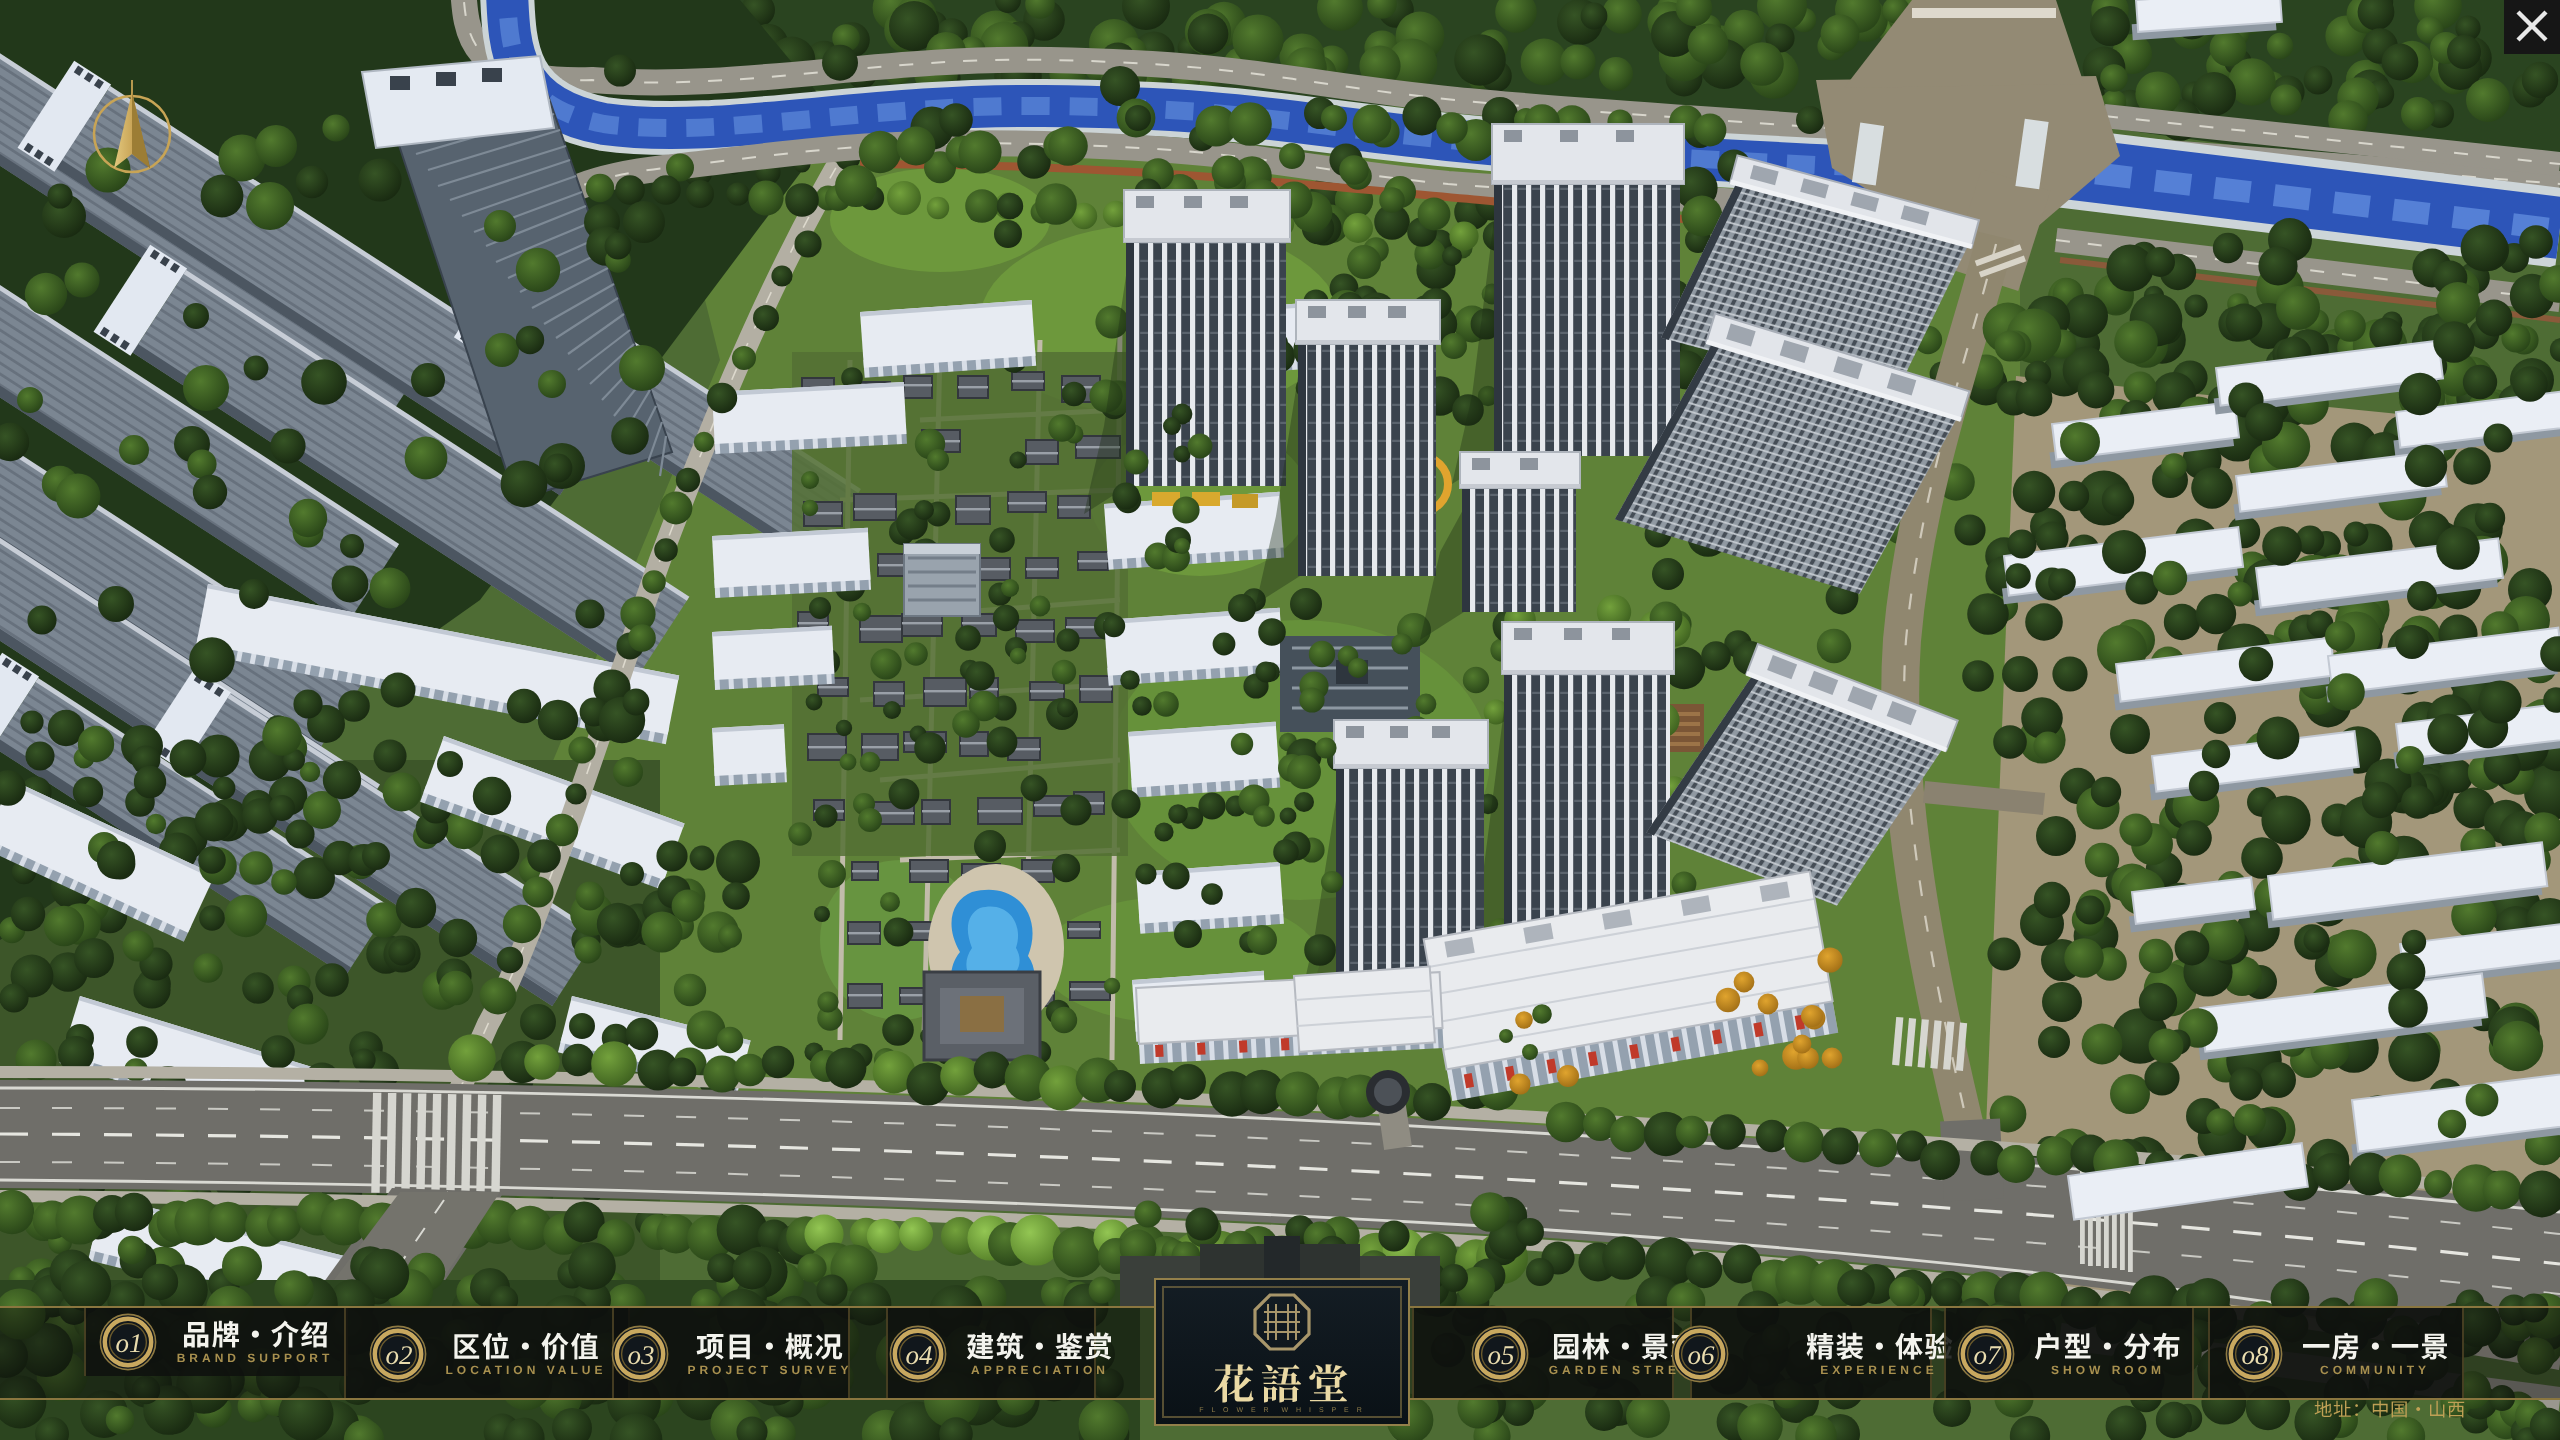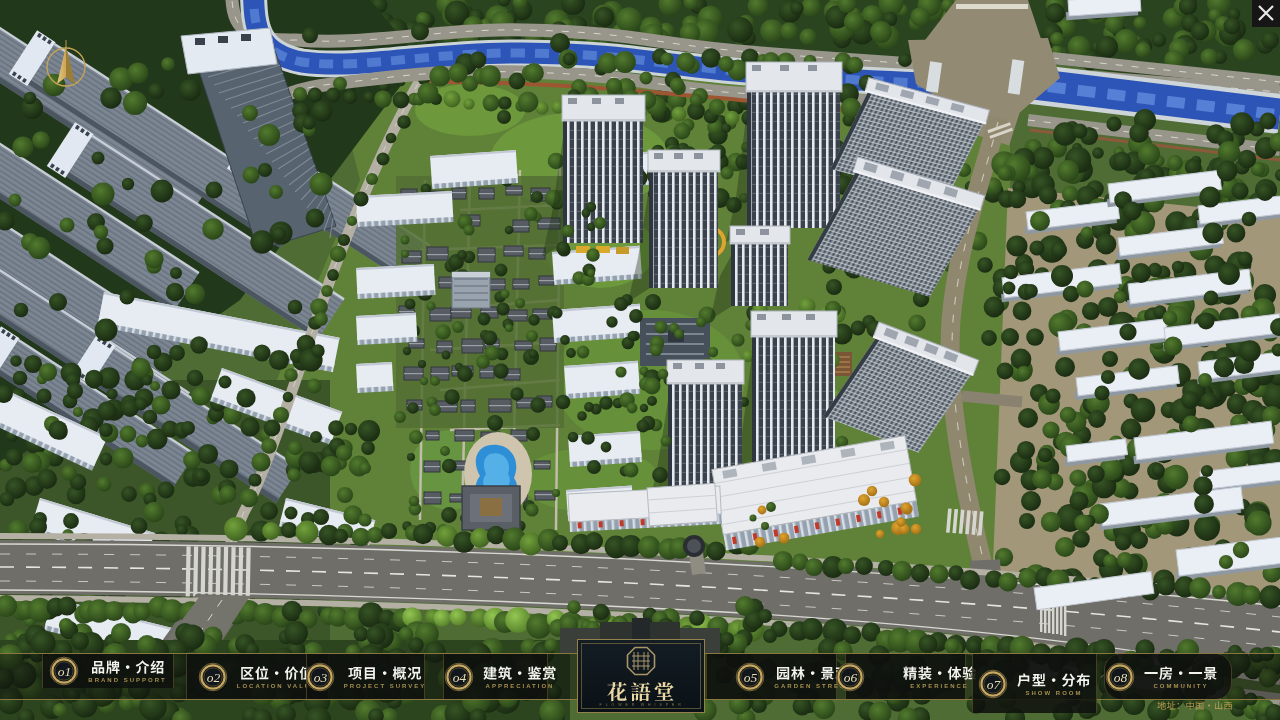--- a/index.html
+++ b/index.html
@@ -2741,21 +2741,21 @@
         <text x="15.5" y="20" text-anchor="middle" font-family="Liberation Serif,serif" font-style="italic" font-size="13.5" fill="#e9dcae">o1</text>
       </svg>
       <div style="margin-left:9px;text-align:center;">
         <div style="height:18px;"><svg width="74" height="19" viewBox="0 0 74 19">
             <path transform="translate(0,14.5)" d="M4.6 -9.9H9.6V-8H4.6ZM3 -11.5V-6.3H11.3V-11.5ZM1 -5.2V1.3H2.6V0.6H4.7V1.2H6.4V-5.2ZM2.6 -1.1V-3.5H4.7V-1.1ZM7.6 -5.2V1.3H9.3V0.6H11.5V1.2H13.2V-5.2ZM9.3 -1.1V-3.5H11.5V-1.1Z M21 -10.7V-5.1H23C22.6 -4.5 21.9 -4.1 20.9 -3.7C21.2 -3.5 21.5 -3.2 21.8 -3H20.6V-1.5H25V1.3H26.6V-1.5H28.5V-3H26.6V-4.8H25V-3H22.5C23.6 -3.5 24.3 -4.3 24.7 -5.1H28.1V-10.7H25L25.6 -11.8L23.7 -12.1C23.6 -11.7 23.5 -11.2 23.3 -10.7ZM22.5 -7.3H23.8C23.8 -7 23.8 -6.7 23.7 -6.3H22.5ZM25.3 -7.3H26.5V-6.3H25.2C25.2 -6.7 25.3 -7 25.3 -7.3ZM22.5 -9.5H23.8V-8.5H22.5ZM25.3 -9.5H26.5V-8.5H25.3ZM16 -11.7V-6.4C16 -4.4 15.9 -1.2 15.1 0.8C15.5 0.9 16.2 1.1 16.5 1.3C17.1 -0.2 17.3 -2.1 17.4 -3.8H18.7V1.3H20.2V-5.3H17.5L17.5 -6.4V-6.9H20.8V-8.3H19.9V-12.1H18.4V-8.3H17.5V-11.7Z M36.7 -7.2C35.7 -7.2 34.9 -6.4 34.9 -5.4C34.9 -4.4 35.7 -3.6 36.7 -3.6C37.7 -3.6 38.5 -4.4 38.5 -5.4C38.5 -6.4 37.7 -7.2 36.7 -7.2Z M53.4 -6.2V1.3H55.2V-6.2ZM48 -6.2V-4.6C48 -3.1 47.8 -1.3 45.3 0C45.7 0.3 46.4 0.9 46.7 1.3C49.5 -0.3 49.8 -2.7 49.8 -4.6V-6.2ZM51.4 -12.3C50.1 -10.2 47.4 -8.2 44.6 -7.4C45 -6.9 45.4 -6.2 45.7 -5.8C47.8 -6.6 49.9 -8 51.5 -9.7C52.9 -8 55 -6.6 57.2 -5.9C57.5 -6.4 58 -7.2 58.4 -7.6C56 -8.1 53.8 -9.4 52.5 -10.9L52.8 -11.3Z M59.6 -1 59.9 0.6C61.4 0.3 63.2 -0.2 64.9 -0.6L64.8 -2C62.9 -1.6 60.9 -1.2 59.6 -1ZM60 -5.9C60.3 -6 60.6 -6.1 62.1 -6.2C61.6 -5.5 61.1 -5 60.8 -4.7C60.4 -4.2 60 -3.9 59.7 -3.8C59.8 -3.4 60.1 -2.7 60.2 -2.4C60.5 -2.6 61.2 -2.8 65 -3.5C65 -3.9 65 -4.5 65.1 -4.9L62.5 -4.5C63.5 -5.6 64.5 -6.9 65.3 -8.2L64 -9.1C63.7 -8.6 63.4 -8.1 63.1 -7.7L61.6 -7.5C62.5 -8.7 63.3 -10 63.9 -11.3L62.4 -12.1C61.8 -10.4 60.7 -8.7 60.4 -8.2C60.1 -7.8 59.8 -7.5 59.5 -7.4C59.7 -7 59.9 -6.2 60 -5.9ZM65.7 -4.7V1.3H67.3V0.7H70.6V1.2H72.3V-4.7ZM67.3 -0.9V-3.2H70.6V-0.9ZM65.3 -11.4V-9.8H67.1C66.9 -8.3 66.4 -7.1 64.6 -6.3C64.9 -6 65.4 -5.4 65.6 -5C67.8 -6 68.5 -7.7 68.8 -9.8H70.9C70.8 -8 70.7 -7.2 70.5 -7C70.4 -6.9 70.3 -6.9 70 -6.9C69.8 -6.9 69.3 -6.9 68.8 -6.9C69 -6.5 69.2 -5.8 69.2 -5.4C69.9 -5.3 70.5 -5.3 70.9 -5.4C71.3 -5.5 71.6 -5.6 71.9 -5.9C72.3 -6.4 72.4 -7.7 72.5 -10.7C72.6 -11 72.6 -11.4 72.6 -11.4Z" fill="#f3f3ed"></path>
           </svg></div>
         <div style="font-size:6px;color:#a8904f;letter-spacing:2px;line-height:7px;margin-top:1px;white-space:nowrap;font-weight:bold;">BRAND SUPPORT</div>
       </div>
     </div>
 
-<div style="position:absolute;left:186px;top:654px;width:143px;height:45px;background:rgba(14,16,14,0.86);border-left:1px solid rgba(170,140,70,0.35);border-right:1px solid rgba(170,140,70,0.35);display:flex;align-items:center;justify-content:center;box-sizing:border-box;">
+<div style="position:absolute;left:172px;top:654px;width:143px;height:45px;background:rgba(14,16,14,0.86);border-left:1px solid rgba(170,140,70,0.35);border-right:1px solid rgba(170,140,70,0.35);display:flex;align-items:center;justify-content:center;box-sizing:border-box;">
       <svg width="30" height="30" viewBox="0 0 30 30" style="flex:0 0 auto;">
         <circle cx="15" cy="15" r="13.8" fill="#11171c" stroke="#8f7a42" stroke-width="0.8"></circle>
         <circle cx="15" cy="15" r="11.6" fill="none" stroke="#c8a85f" stroke-width="2.2"></circle>
         <circle cx="15" cy="15" r="9.2" fill="none" stroke="#6b5a2c" stroke-width="0.7"></circle>
         <text x="15.5" y="20" text-anchor="middle" font-family="Liberation Serif,serif" font-style="italic" font-size="13.5" fill="#e9dcae">o2</text>
       </svg>
       <div style="margin-left:9px;text-align:center;">
         <div style="height:18px;"><svg width="74" height="19" viewBox="0 0 74 19">
             <path transform="translate(0,14.5)" d="M13.2 -11.4H1.2V0.9H13.6V-0.8H2.8V-9.8H13.2ZM3.7 -7.9C4.7 -7.1 5.8 -6.2 6.8 -5.3C5.7 -4.3 4.4 -3.4 3.1 -2.7C3.5 -2.4 4.2 -1.7 4.4 -1.4C5.7 -2.1 6.9 -3.1 8.1 -4.2C9.2 -3.2 10.3 -2.2 10.9 -1.4L12.3 -2.7C11.5 -3.5 10.5 -4.4 9.3 -5.4C10.2 -6.4 11.1 -7.6 11.8 -8.7L10.2 -9.4C9.6 -8.3 8.9 -7.4 8 -6.5C6.9 -7.3 5.9 -8.2 4.9 -8.9Z M20.8 -7.2C21.2 -5.3 21.5 -2.8 21.6 -1.3L23.3 -1.8C23.2 -3.3 22.8 -5.7 22.3 -7.6ZM22.7 -11.9C22.9 -11.2 23.2 -10.3 23.3 -9.7H20V-8H27.9V-9.7H23.5L25 -10.1C24.8 -10.7 24.5 -11.6 24.3 -12.3ZM19.4 -0.9V0.7H28.4V-0.9H25.9C26.5 -2.7 27 -5.2 27.3 -7.3L25.5 -7.6C25.4 -5.6 24.9 -2.8 24.4 -0.9ZM18.5 -12C17.8 -10 16.5 -8 15.2 -6.7C15.5 -6.3 16 -5.3 16.1 -4.9C16.4 -5.2 16.7 -5.6 17 -6V1.2H18.8V-8.6C19.3 -9.6 19.7 -10.6 20.1 -11.5Z M36.7 -7.2C35.7 -7.2 34.9 -6.4 34.9 -5.4C34.9 -4.4 35.7 -3.6 36.7 -3.6C37.7 -3.6 38.5 -4.4 38.5 -5.4C38.5 -6.4 37.7 -7.2 36.7 -7.2Z M54.3 -6.3V1.2H56.1V-6.3ZM50.4 -6.3V-4.4C50.4 -3.1 50.3 -1.1 48.5 0.2C48.9 0.5 49.5 1 49.8 1.4C51.8 -0.3 52.2 -2.7 52.2 -4.3V-6.3ZM47.9 -12.1C47.2 -10 46 -8 44.7 -6.7C45 -6.3 45.5 -5.4 45.6 -4.9C45.9 -5.2 46.2 -5.5 46.4 -5.9V1.3H48.1V-6.8C48.5 -6.5 48.8 -5.9 49 -5.6C50.9 -6.6 52.3 -8.1 53.3 -9.6C54.3 -8 55.7 -6.6 57.1 -5.7C57.4 -6.2 57.9 -6.8 58.3 -7.1C56.7 -8 55.1 -9.5 54.1 -11.1L54.4 -11.8L52.6 -12.1C52 -10.3 50.6 -8.4 48.1 -7V-8.5C48.7 -9.5 49.1 -10.6 49.5 -11.6Z M67.5 -12C67.5 -11.6 67.5 -11.2 67.4 -10.8H64V-9.3H67.2L67 -8.3H64.6V-0.4H63.3V1H72.9V-0.4H71.9V-8.3H68.6L68.8 -9.3H72.6V-10.8H69.1L69.3 -12ZM66.1 -0.4V-1.2H70.3V-0.4ZM66.1 -5.1H70.3V-4.3H66.1ZM66.1 -6.3V-7.1H70.3V-6.3ZM66.1 -3.2H70.3V-2.4H66.1ZM62.6 -12C61.9 -10 60.7 -8 59.5 -6.7C59.8 -6.3 60.2 -5.3 60.4 -4.9C60.6 -5.2 60.9 -5.5 61.2 -5.9V1.3H62.7V-8.4C63.3 -9.4 63.7 -10.5 64.1 -11.5Z" fill="#f3f3ed"></path>
           </svg></div>
@@ -2816,36 +2816,36 @@
         <text x="15.5" y="20" text-anchor="middle" font-family="Liberation Serif,serif" font-style="italic" font-size="13.5" fill="#e9dcae">o6</text>
       </svg>
       <div style="margin-left:9px;text-align:center;">
         <div style="height:18px;"><svg width="74" height="19" viewBox="0 0 74 19">
             <path transform="translate(0,14.5)" d="M4.4 -11.3C4.3 -10.4 4 -9.2 3.8 -8.4V-12H2.3V-7.3H0.5V-5.7H2.1C1.6 -4.4 1 -2.9 0.3 -2C0.5 -1.6 0.9 -0.8 1.1 -0.3C1.5 -1 1.9 -1.9 2.3 -2.9V1.2H3.8V-3.6C4.1 -3 4.5 -2.3 4.6 -1.8L5.7 -3.1C5.4 -3.6 4.2 -5.2 3.8 -5.6L3.8 -5.6V-5.7H5.2V-7.3H3.8V-8L4.7 -7.7C5 -8.5 5.4 -9.9 5.8 -11ZM0.5 -10.9C0.8 -9.9 1.1 -8.5 1.1 -7.7L2.3 -8C2.2 -8.8 2 -10.2 1.6 -11.2ZM8.7 -12V-11H5.9V-9.8H8.7V-9.2H6.3V-8.1H8.7V-7.5H5.5V-6.3H13.7V-7.5H10.3V-8.1H13V-9.2H10.3V-9.8H13.3V-11H10.3V-12ZM11.3 -4.5V-3.8H7.9V-4.5ZM6.3 -5.7V1.3H7.9V-0.9H11.3V-0.3C11.3 -0.1 11.2 -0.1 11.1 -0.1C10.9 -0.1 10.3 -0.1 9.8 -0.1C9.9 0.3 10.1 0.9 10.2 1.3C11.1 1.3 11.8 1.2 12.3 1C12.8 0.8 12.9 0.4 12.9 -0.3V-5.7ZM7.9 -2.7H11.3V-2H7.9Z M15.5 -10.5C16.1 -10 16.9 -9.4 17.2 -8.9L18.3 -10C17.9 -10.4 17.1 -11 16.4 -11.4ZM20.7 -5.2 21 -4.6H15.4V-3.3H19.7C18.5 -2.6 16.8 -2 15.2 -1.7C15.5 -1.4 15.9 -0.9 16.1 -0.5C16.8 -0.7 17.6 -0.9 18.3 -1.1V-0.9C18.3 -0.3 17.8 -0 17.4 0.1C17.6 0.4 17.8 1 17.9 1.4C18.3 1.2 18.9 1 22.9 0.2C22.9 -0.1 22.9 -0.8 23 -1.2L19.9 -0.6V-1.9C20.6 -2.3 21.3 -2.7 21.8 -3.2C22.9 -0.9 24.7 0.6 27.7 1.2C27.9 0.8 28.3 0.1 28.6 -0.2C27.4 -0.4 26.4 -0.7 25.6 -1.2C26.3 -1.5 27.1 -2 27.8 -2.5L26.8 -3.3H28.4V-4.6H22.9C22.8 -5 22.6 -5.4 22.4 -5.7ZM24.5 -2C24 -2.4 23.7 -2.8 23.4 -3.3H26.5C25.9 -2.9 25.2 -2.4 24.5 -2ZM23.4 -12.1V-10.4H20.4V-8.9H23.4V-7.3H20.8V-5.8H27.9V-7.3H25.2V-8.9H28.2V-10.4H25.2V-12.1ZM15.2 -7.2 15.8 -5.8C16.5 -6.1 17.4 -6.5 18.3 -6.9V-5.2H19.9V-12.1H18.3V-8.4C17.2 -7.9 16 -7.5 15.2 -7.2Z M36.7 -7.2C35.7 -7.2 34.9 -6.4 34.9 -5.4C34.9 -4.4 35.7 -3.6 36.7 -3.6C37.7 -3.6 38.5 -4.4 38.5 -5.4C38.5 -6.4 37.7 -7.2 36.7 -7.2Z M47.6 -12C46.9 -10 45.8 -8 44.6 -6.7C44.9 -6.2 45.4 -5.3 45.5 -4.9C45.8 -5.2 46.1 -5.6 46.4 -6V1.2H48V-8.8C48.4 -9.7 48.8 -10.6 49.2 -11.5ZM48.8 -9.5V-7.9H51.6C50.8 -5.7 49.5 -3.4 48.1 -2.1C48.5 -1.8 49 -1.2 49.3 -0.8C49.7 -1.3 50.2 -1.8 50.6 -2.4V-1.1H52.4V1.2H54.1V-1.1H56V-2.4C56.4 -1.8 56.8 -1.3 57.2 -0.9C57.4 -1.3 58 -1.9 58.4 -2.2C57 -3.5 55.7 -5.7 55 -7.9H58V-9.5H54.1V-12H52.4V-9.5ZM52.4 -2.6H50.7C51.4 -3.7 52 -4.9 52.4 -6.2ZM54.1 -2.6V-6.4C54.6 -5 55.2 -3.7 55.8 -2.6Z M59.5 -2.4 59.8 -1.1C60.8 -1.3 62.1 -1.6 63.3 -1.9L63.2 -3.1C61.8 -2.8 60.4 -2.6 59.5 -2.4ZM65.7 -5C66.1 -3.9 66.4 -2.5 66.5 -1.6L67.9 -2C67.7 -2.9 67.4 -4.2 67 -5.3ZM68.2 -5.4C68.4 -4.3 68.7 -2.9 68.7 -2L70.1 -2.2C70 -3.1 69.8 -4.5 69.5 -5.5ZM60.4 -9.2C60.4 -7.6 60.2 -5.4 60 -4.1H63.7C63.6 -1.6 63.4 -0.6 63.2 -0.3C63 -0.2 62.9 -0.2 62.7 -0.2C62.4 -0.2 61.8 -0.2 61.2 -0.2C61.4 0.1 61.6 0.7 61.6 1.1C62.3 1.2 62.9 1.2 63.3 1.1C63.8 1.1 64.1 0.9 64.4 0.6C64.8 0.1 65 -1.3 65.2 -4.9C65.2 -5.1 65.2 -5.5 65.2 -5.5H64.1C64.3 -7.1 64.5 -9.6 64.6 -11.5H59.9V-10.1H63.1C63 -8.5 62.9 -6.7 62.7 -5.5H61.6C61.7 -6.6 61.8 -8 61.9 -9.1ZM68.7 -9.7C69.3 -9.1 70 -8.3 70.7 -7.7H66.9C67.6 -8.3 68.2 -9 68.7 -9.7ZM68.5 -12.2C67.6 -10.4 66 -8.8 64.3 -7.8C64.6 -7.4 65.1 -6.7 65.3 -6.4C65.8 -6.7 66.2 -7.1 66.7 -7.5V-6.3H71.1V-7.4C71.5 -7 72 -6.7 72.4 -6.4C72.6 -6.9 72.9 -7.7 73.2 -8.1C71.9 -8.8 70.5 -10 69.6 -11L69.9 -11.7ZM65.4 -0.8V0.7H72.8V-0.8H71.1C71.7 -2 72.3 -3.7 72.8 -5.1L71.3 -5.5C70.9 -4 70.3 -2.1 69.7 -0.8Z" fill="#f3f3ed"></path>
           </svg></div>
         <div style="font-size:6px;color:#a8904f;letter-spacing:2px;line-height:7px;margin-top:1px;white-space:nowrap;font-weight:bold;">EXPERIENCE</div>
       </div>
     </div>
 
-<div style="position:absolute;left:972px;top:654px;width:125px;height:59px;background:rgba(14,16,14,0.86);border-left:1px solid rgba(170,140,70,0.35);border-right:1px solid rgba(170,140,70,0.35);display:flex;align-items:center;justify-content:center;box-sizing:border-box;">
+<div style="position:absolute;left:972px;top:654px;width:125px;height:45px;background:rgba(14,16,14,0.86);border-left:1px solid rgba(170,140,70,0.35);border-right:1px solid rgba(170,140,70,0.35);display:flex;align-items:center;justify-content:center;box-sizing:border-box;">
       <svg width="30" height="30" viewBox="0 0 30 30" style="flex:0 0 auto;">
         <circle cx="15" cy="15" r="13.8" fill="#11171c" stroke="#8f7a42" stroke-width="0.8"></circle>
         <circle cx="15" cy="15" r="11.6" fill="none" stroke="#c8a85f" stroke-width="2.2"></circle>
         <circle cx="15" cy="15" r="9.2" fill="none" stroke="#6b5a2c" stroke-width="0.7"></circle>
         <text x="15.5" y="20" text-anchor="middle" font-family="Liberation Serif,serif" font-style="italic" font-size="13.5" fill="#e9dcae">o7</text>
       </svg>
       <div style="margin-left:9px;text-align:center;">
         <div style="height:18px;"><svg width="74" height="19" viewBox="0 0 74 19">
             <path transform="translate(0,14.5)" d="M3.8 -8.3H10.6V-6.1H3.8V-6.7ZM5.9 -11.7C6.2 -11.2 6.5 -10.5 6.6 -9.9H2V-6.7C2 -4.6 1.9 -1.7 0.4 0.3C0.8 0.5 1.5 1.1 1.9 1.4C3.1 -0.2 3.6 -2.5 3.7 -4.5H10.6V-3.8H12.3V-9.9H7.6L8.5 -10.2C8.3 -10.7 8 -11.5 7.7 -12.1Z M23.5 -11.2V-6.4H25V-11.2ZM26.1 -11.9V-5.8C26.1 -5.7 26 -5.6 25.8 -5.6C25.6 -5.6 24.9 -5.6 24.3 -5.6C24.5 -5.2 24.7 -4.5 24.8 -4.1C25.8 -4.1 26.5 -4.1 27 -4.4C27.6 -4.6 27.7 -5 27.7 -5.8V-11.9ZM20 -10.1V-8.6H18.8V-10.1ZM16.9 -3.5V-1.9H21V-0.8H15.5V0.8H28.3V-0.8H22.8V-1.9H26.9V-3.5H22.8V-4.6H21.6V-7.1H22.9V-8.6H21.6V-10.1H22.6V-11.6H16.1V-10.1H17.2V-8.6H15.6V-7.1H17C16.8 -6.4 16.3 -5.7 15.3 -5.1C15.6 -4.9 16.2 -4.3 16.4 -3.9C17.8 -4.7 18.4 -5.9 18.6 -7.1H20V-4.3H21V-3.5Z M36.7 -7.2C35.7 -7.2 34.9 -6.4 34.9 -5.4C34.9 -4.4 35.7 -3.6 36.7 -3.6C37.7 -3.6 38.5 -4.4 38.5 -5.4C38.5 -6.4 37.7 -7.2 36.7 -7.2Z M54.2 -11.9 52.6 -11.3C53.3 -9.8 54.4 -8.2 55.5 -6.8H47.9C49 -8.1 49.9 -9.7 50.6 -11.4L48.8 -11.9C48 -9.7 46.5 -7.7 44.9 -6.5C45.3 -6.2 46 -5.6 46.3 -5.2C46.6 -5.4 46.9 -5.7 47.2 -6V-5.2H49.5C49.2 -3.1 48.4 -1.2 45.2 -0.2C45.6 0.2 46.1 0.9 46.3 1.3C50 -0 50.9 -2.5 51.3 -5.2H54.2C54.1 -2.3 54 -1 53.7 -0.7C53.5 -0.6 53.4 -0.5 53.1 -0.5C52.7 -0.5 52 -0.5 51.2 -0.6C51.5 -0.1 51.8 0.6 51.8 1.1C52.6 1.1 53.4 1.1 53.9 1.1C54.5 1 54.9 0.9 55.2 0.4C55.7 -0.2 55.9 -1.9 56 -6.1V-6.1C56.3 -5.9 56.6 -5.6 56.8 -5.3C57.2 -5.8 57.8 -6.4 58.2 -6.8C56.7 -8 55 -10.1 54.2 -11.9Z M64.5 -12.1C64.3 -11.4 64.1 -10.7 63.9 -10H60V-8.4H63.1C62.3 -6.7 61 -5.1 59.4 -4C59.8 -3.7 60.2 -3 60.4 -2.6C61.1 -3 61.7 -3.5 62.2 -4.1V0H63.9V-4.6H66.2V1.3H67.9V-4.6H70.3V-1.9C70.3 -1.7 70.2 -1.6 70 -1.6C69.8 -1.6 69 -1.6 68.4 -1.6C68.6 -1.2 68.8 -0.6 68.9 -0.1C69.9 -0.1 70.7 -0.1 71.3 -0.4C71.8 -0.6 72 -1 72 -1.8V-6.3H67.9V-7.9H66.2V-6.3H63.9C64.3 -6.9 64.7 -7.7 65.1 -8.4H72.7V-10H65.7C65.9 -10.6 66.1 -11.1 66.3 -11.7Z" fill="#f3f3ed"></path>
           </svg></div>
         <div style="font-size:6px;color:#a8904f;letter-spacing:2px;line-height:7px;margin-top:1px;white-space:nowrap;font-weight:bold;">SHOW ROOM</div>
       </div>
     </div>
 
-<div style="position:absolute;left:1104px;top:654px;width:128px;height:45px;background:rgba(14,16,14,0.86);border-left:1px solid rgba(170,140,70,0.35);border-right:1px solid rgba(170,140,70,0.35);display:flex;align-items:center;justify-content:flex-start;box-sizing:border-box;border-radius:16px;">
+<div style="position:absolute;left:1104px;top:654px;width:128px;height:45px;background:rgba(14,16,14,0.86);border-left:1px solid rgba(170,140,70,0.35);border-right:1px solid rgba(170,140,70,0.35);display:flex;align-items:center;justify-content:center;box-sizing:border-box;">
       <svg width="30" height="30" viewBox="0 0 30 30" style="flex:0 0 auto;">
         <circle cx="15" cy="15" r="13.8" fill="#11171c" stroke="#8f7a42" stroke-width="0.8"></circle>
         <circle cx="15" cy="15" r="11.6" fill="none" stroke="#c8a85f" stroke-width="2.2"></circle>
         <circle cx="15" cy="15" r="9.2" fill="none" stroke="#6b5a2c" stroke-width="0.7"></circle>
         <text x="15.5" y="20" text-anchor="middle" font-family="Liberation Serif,serif" font-style="italic" font-size="13.5" fill="#e9dcae">o8</text>
       </svg>
       <div style="margin-left:9px;text-align:center;">
         <div style="height:18px;"><svg width="74" height="19" viewBox="0 0 74 19">
             <path transform="translate(0,14.5)" d="M0.5 -6.5V-4.6H13.7V-6.5Z M21 -11.7 21.3 -10.8H16.5V-7.5C16.5 -5.2 16.4 -1.8 15.1 0.6C15.6 0.7 16.3 1.1 16.7 1.4C17.9 -1 18.1 -4.5 18.2 -6.9H23.1L21.9 -6.6C22.1 -6.2 22.3 -5.7 22.5 -5.3H18.5V-3.9H20.8C20.6 -2.2 20.1 -0.8 17.9 -0C18.2 0.3 18.7 0.9 18.8 1.2C20.6 0.6 21.5 -0.5 22 -1.7H25.5C25.4 -0.9 25.3 -0.4 25.1 -0.3C25 -0.2 24.8 -0.1 24.6 -0.1C24.3 -0.1 23.6 -0.2 22.9 -0.2C23.1 0.1 23.3 0.7 23.3 1.1C24.1 1.2 24.9 1.2 25.3 1.1C25.8 1.1 26.2 1 26.5 0.7C26.9 0.3 27.1 -0.6 27.2 -2.4C27.3 -2.6 27.3 -3 27.3 -3H26L22.3 -3.1C22.4 -3.3 22.4 -3.6 22.4 -3.9H28.1V-5.3H23.2L24.1 -5.6C24 -6 23.7 -6.5 23.5 -6.9H27.8V-10.8H23.2C23 -11.2 22.8 -11.7 22.6 -12.1ZM18.2 -9.4H26.1V-8.3H18.2Z M36.7 -7.2C35.7 -7.2 34.9 -6.4 34.9 -5.4C34.9 -4.4 35.7 -3.6 36.7 -3.6C37.7 -3.6 38.5 -4.4 38.5 -5.4C38.5 -6.4 37.7 -7.2 36.7 -7.2Z M44.9 -6.5V-4.6H58.1V-6.5Z M63.1 -9H69.4V-8.4H63.1ZM63.1 -10.6H69.4V-10H63.1ZM63.4 -3.7H69.2V-2.9H63.4ZM67.8 -0.7C69 -0.2 70.6 0.6 71.4 1.1L72.6 0.1C71.7 -0.5 70.1 -1.2 68.9 -1.6ZM63 -1.6C62.2 -1 60.9 -0.5 59.6 -0.1C60 0.2 60.6 0.8 60.9 1.1C62.1 0.6 63.6 -0.2 64.6 -1ZM65.1 -7.1 65.4 -6.8H60V-5.4H72.5V-6.8H67.2C67.1 -6.9 67 -7.1 66.8 -7.3H71.1V-11.6H61.4V-7.3H65.8ZM61.8 -4.9V-1.8H65.5V-0.3C65.5 -0.1 65.4 -0.1 65.2 -0C65 -0 64.3 -0 63.7 -0.1C63.9 0.3 64.1 0.8 64.2 1.2C65.1 1.2 65.9 1.2 66.5 1.1C67 0.9 67.2 0.6 67.2 -0.2V-1.8H70.9V-4.9Z" fill="#f3f3ed"></path>
           </svg></div>

